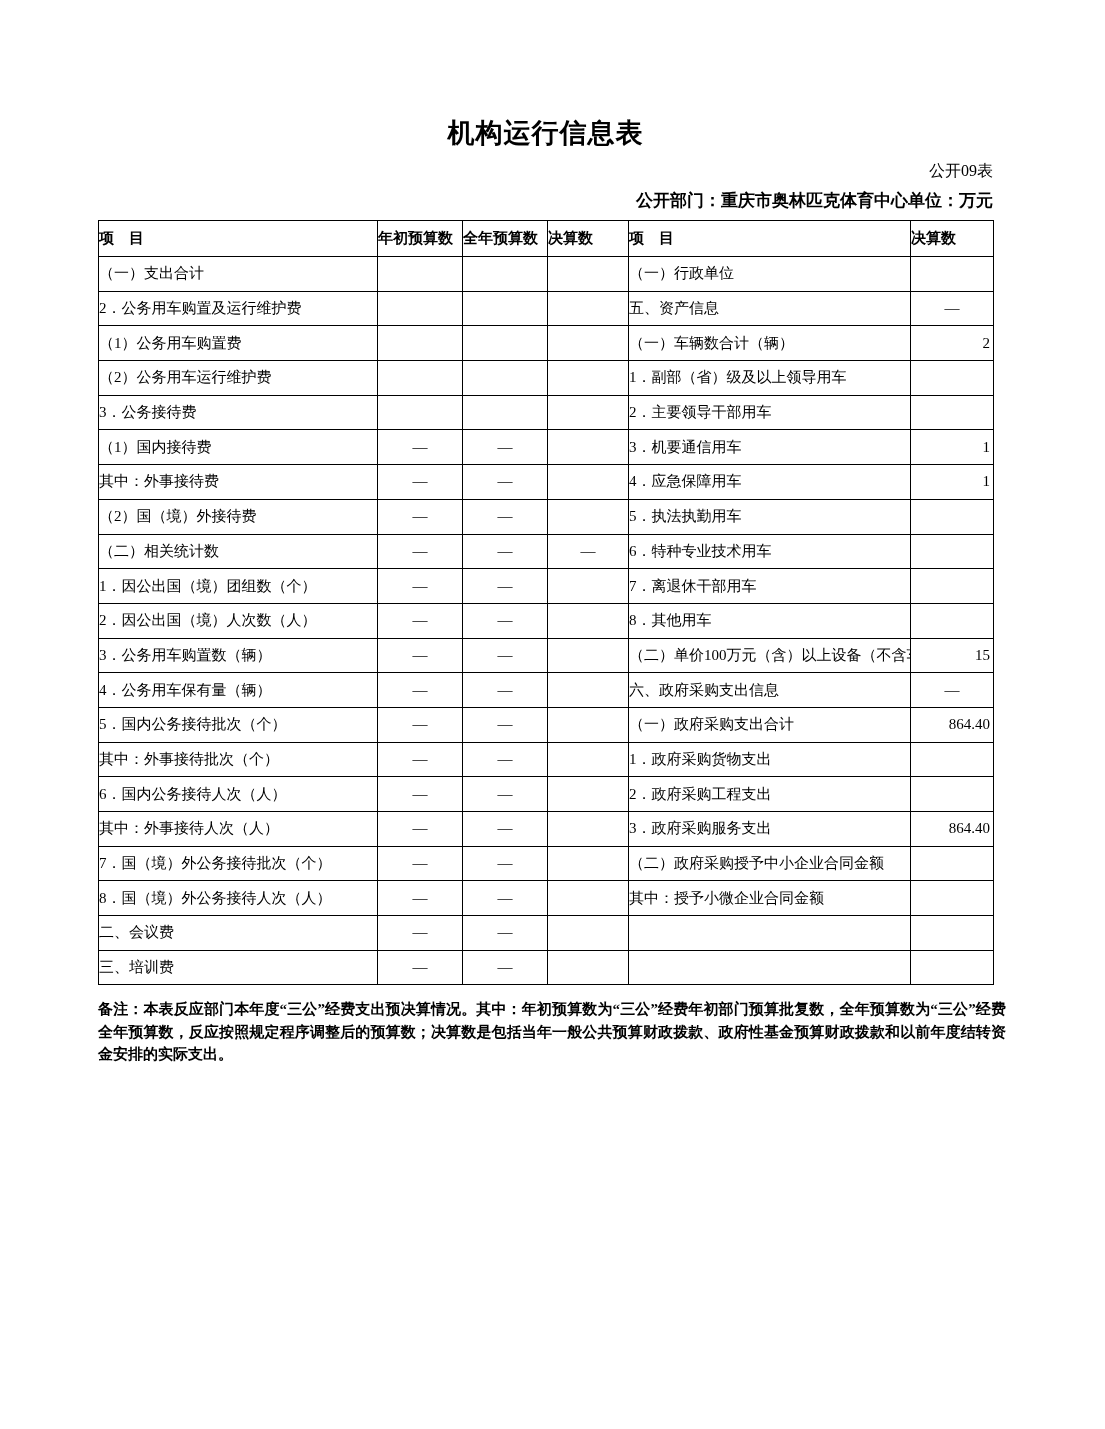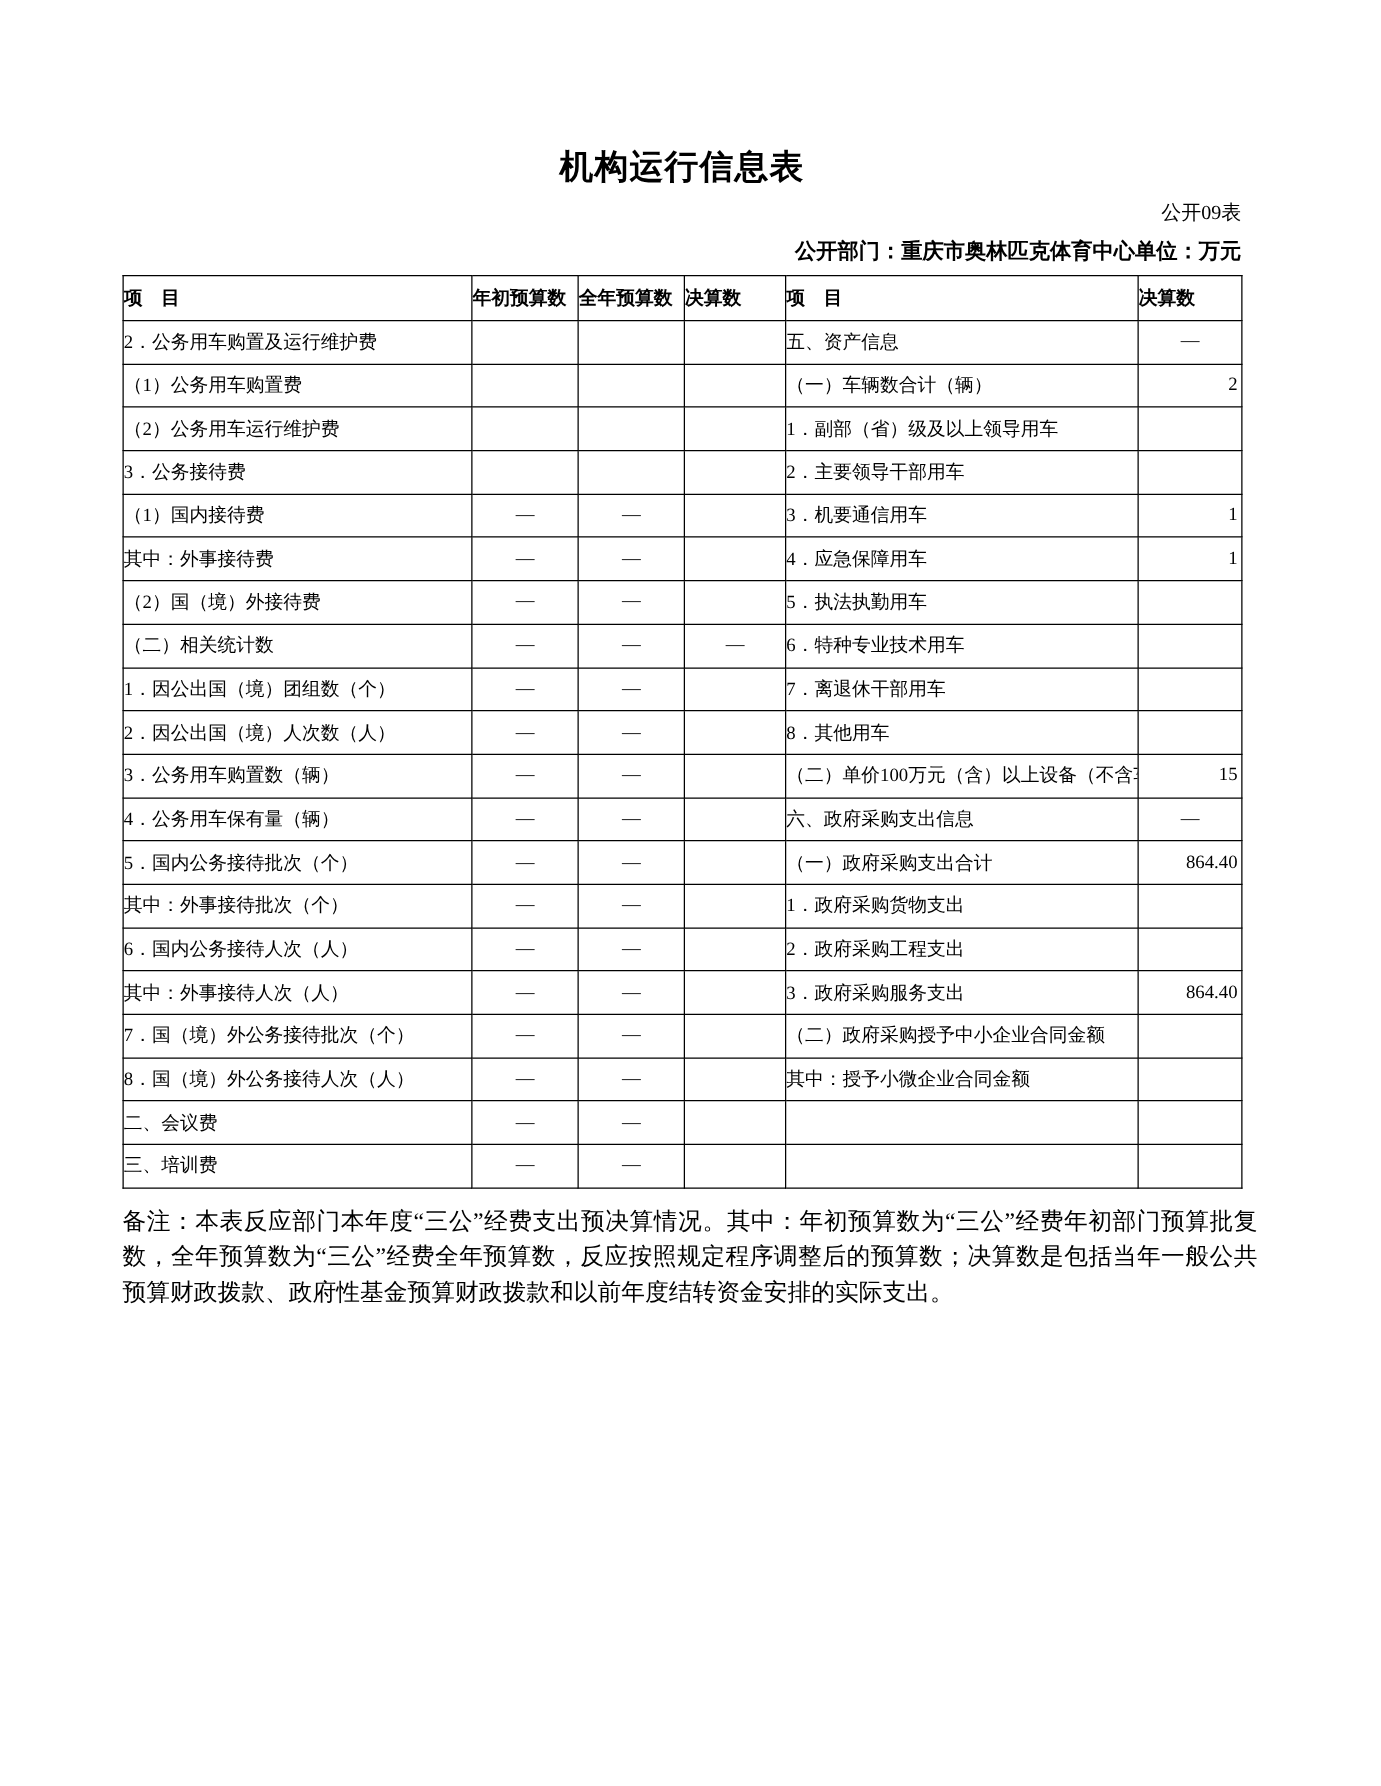--- a/index.html
+++ b/index.html
@@ -40,22 +40,23 @@
   td.small-label{font-size:11.5px;}
   td.val{text-align:center;}
   td.val.num{text-align:right;padding-right:3px;}
   .ind0{padding-left:5px;}
   .ind1{padding-left:25px;}
   .ind2{padding-left:44px;}
   .ind3{padding-left:51px;}
   .ind4{padding-left:69px;}
   .ind5{padding-left:91px;margin-left:32px;}
   .note{
-    width:908px;margin-top:13px;font-size:19px;line-height:1.5;
+    width:908px;margin-top:13px;font-size:15px;line-height:1.5;
     text-align:justify;
+    font-weight:bold;
   }
 </style>
 </head>
 <body>
 
 <div class="page">
   <div class="container">
 
     <div class="doc-title">机构运行信息表</div>
 
@@ -80,20 +81,28 @@
           <th>项　目</th>
           <th>年初预算数</th>
           <th>全年预算数</th>
           <th>决算数</th>
           <th>项　目</th>
           <th>决算数</th>
         </tr>
       </thead>
       <tbody>
           <tr>
+            <td class="label ind1">（一）支出合计</td>
+            <td class="val"></td>
+            <td class="val"></td>
+            <td class="val"></td>
+            <td class="label ind1">（一）行政单位</td>
+            <td class="val"></td>
+          </tr>
+          <tr>
             <td class="label ind2">2．公务用车购置及运行维护费</td>
             <td class="val"></td>
             <td class="val"></td>
             <td class="val"></td>
             <td class="label ind0">五、资产信息</td>
             <td class="val">—</td>
           </tr>
           <tr>
             <td class="label ind3">（1）公务用车购置费</td>
             <td class="val"></td>

